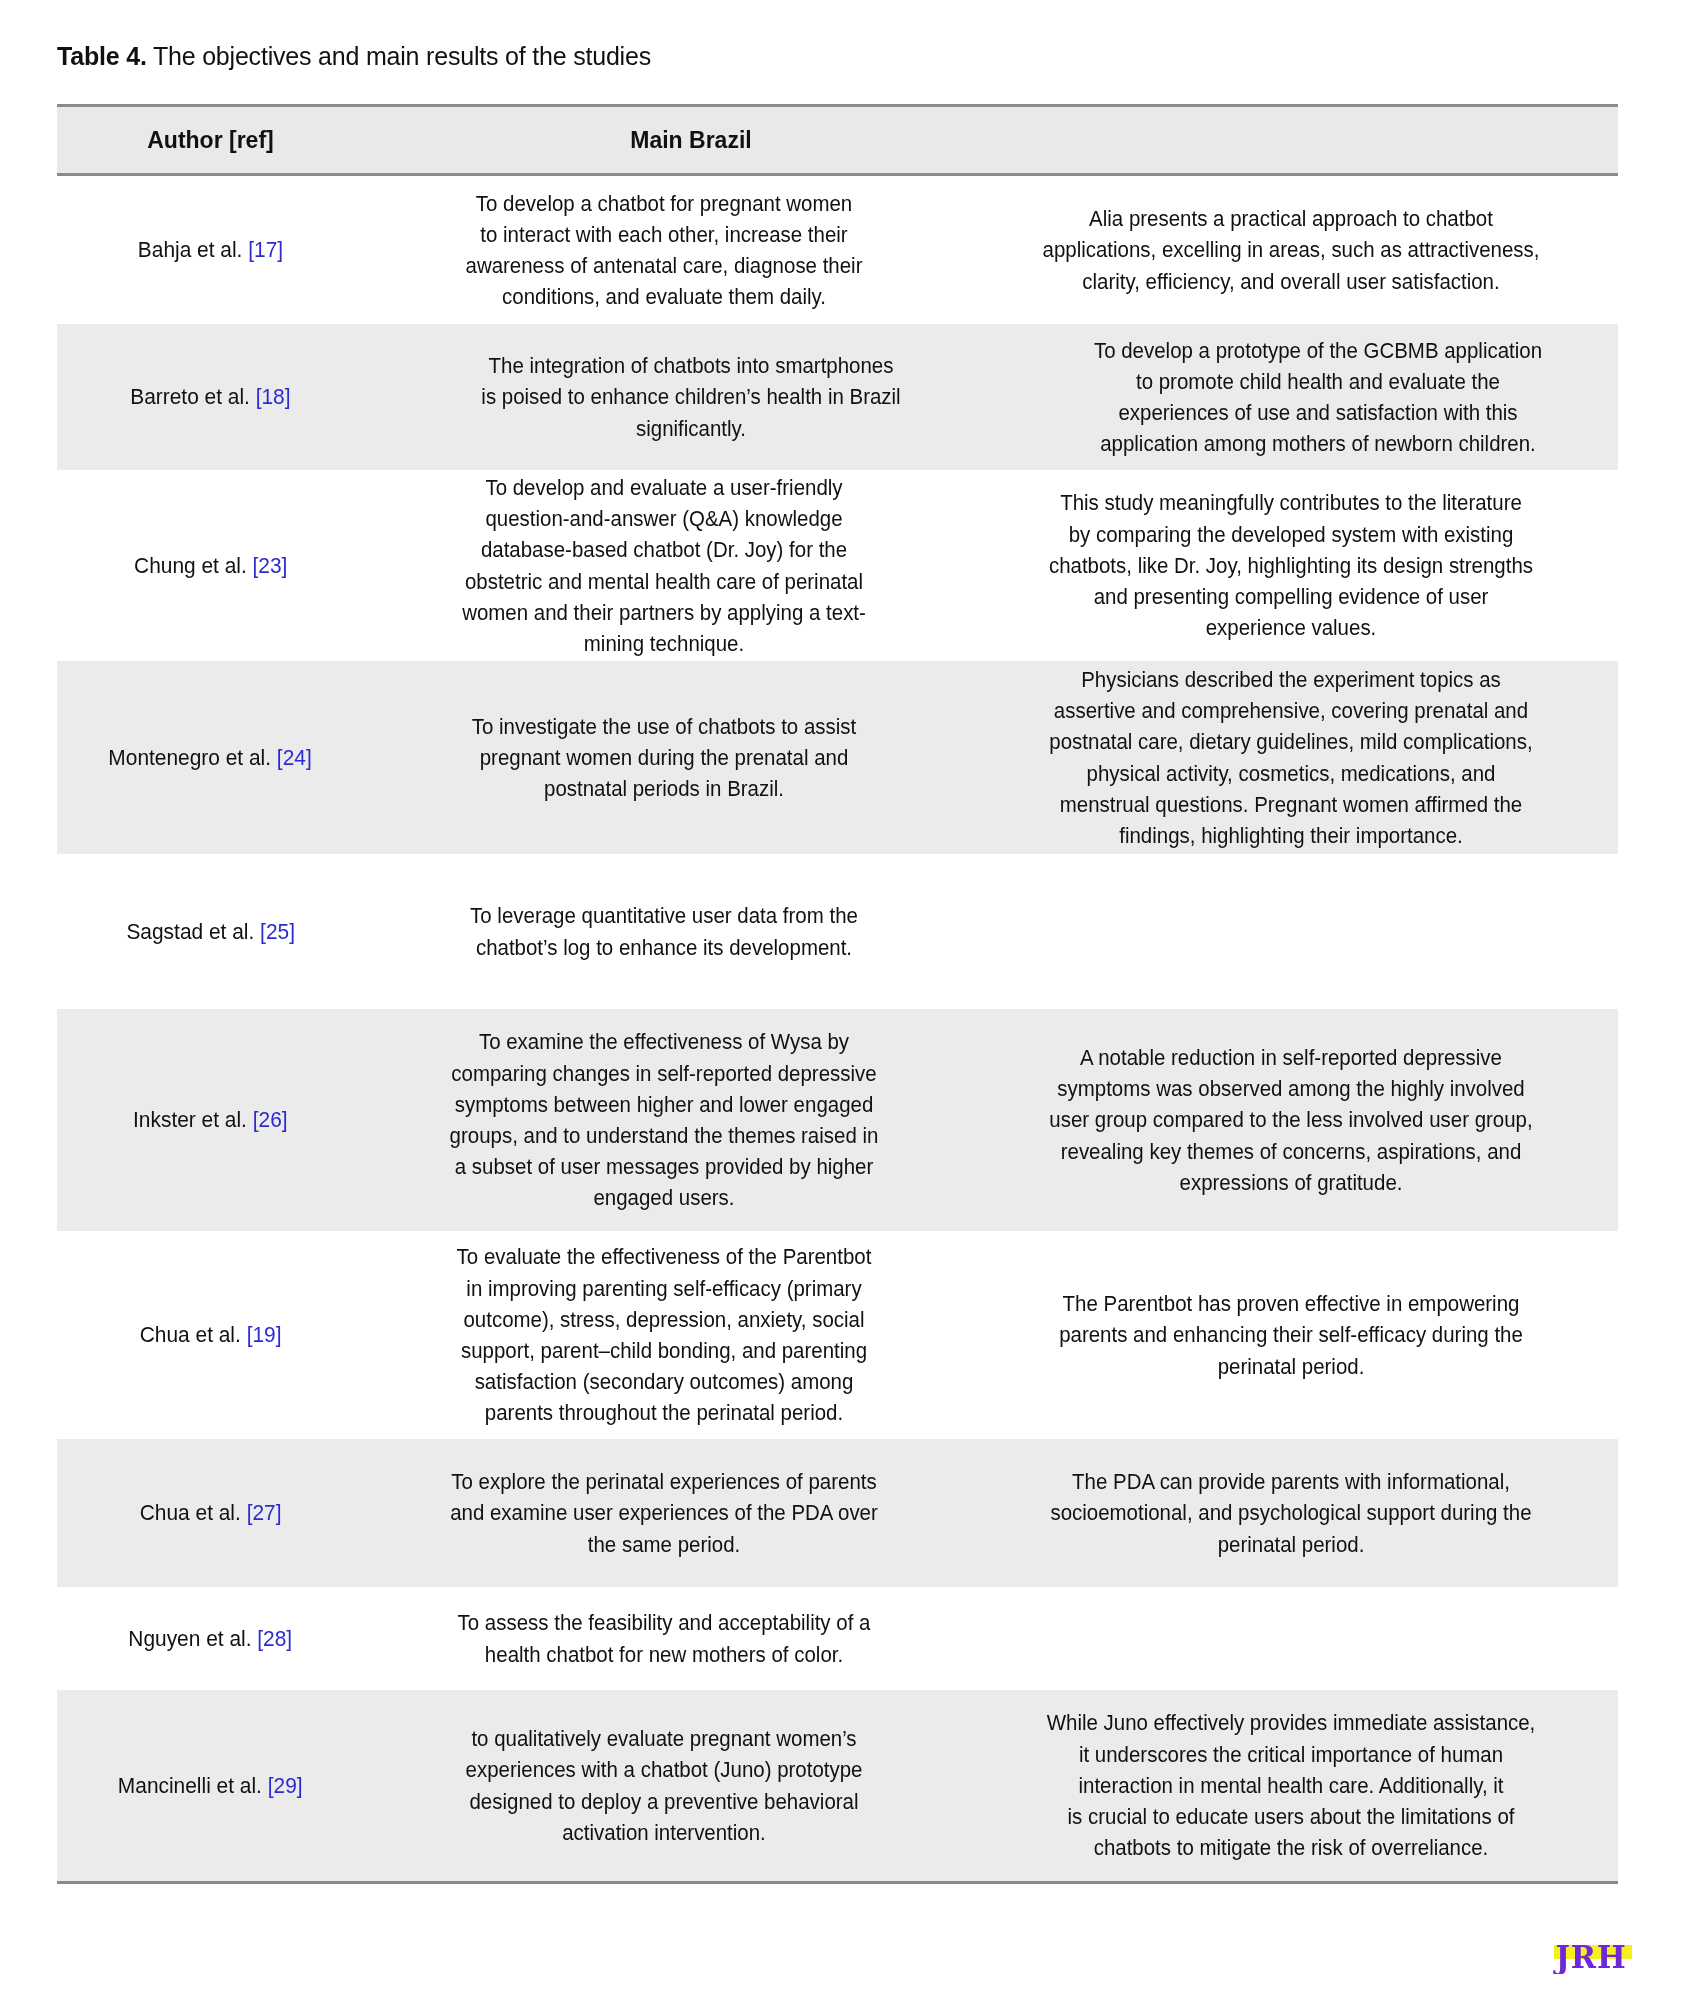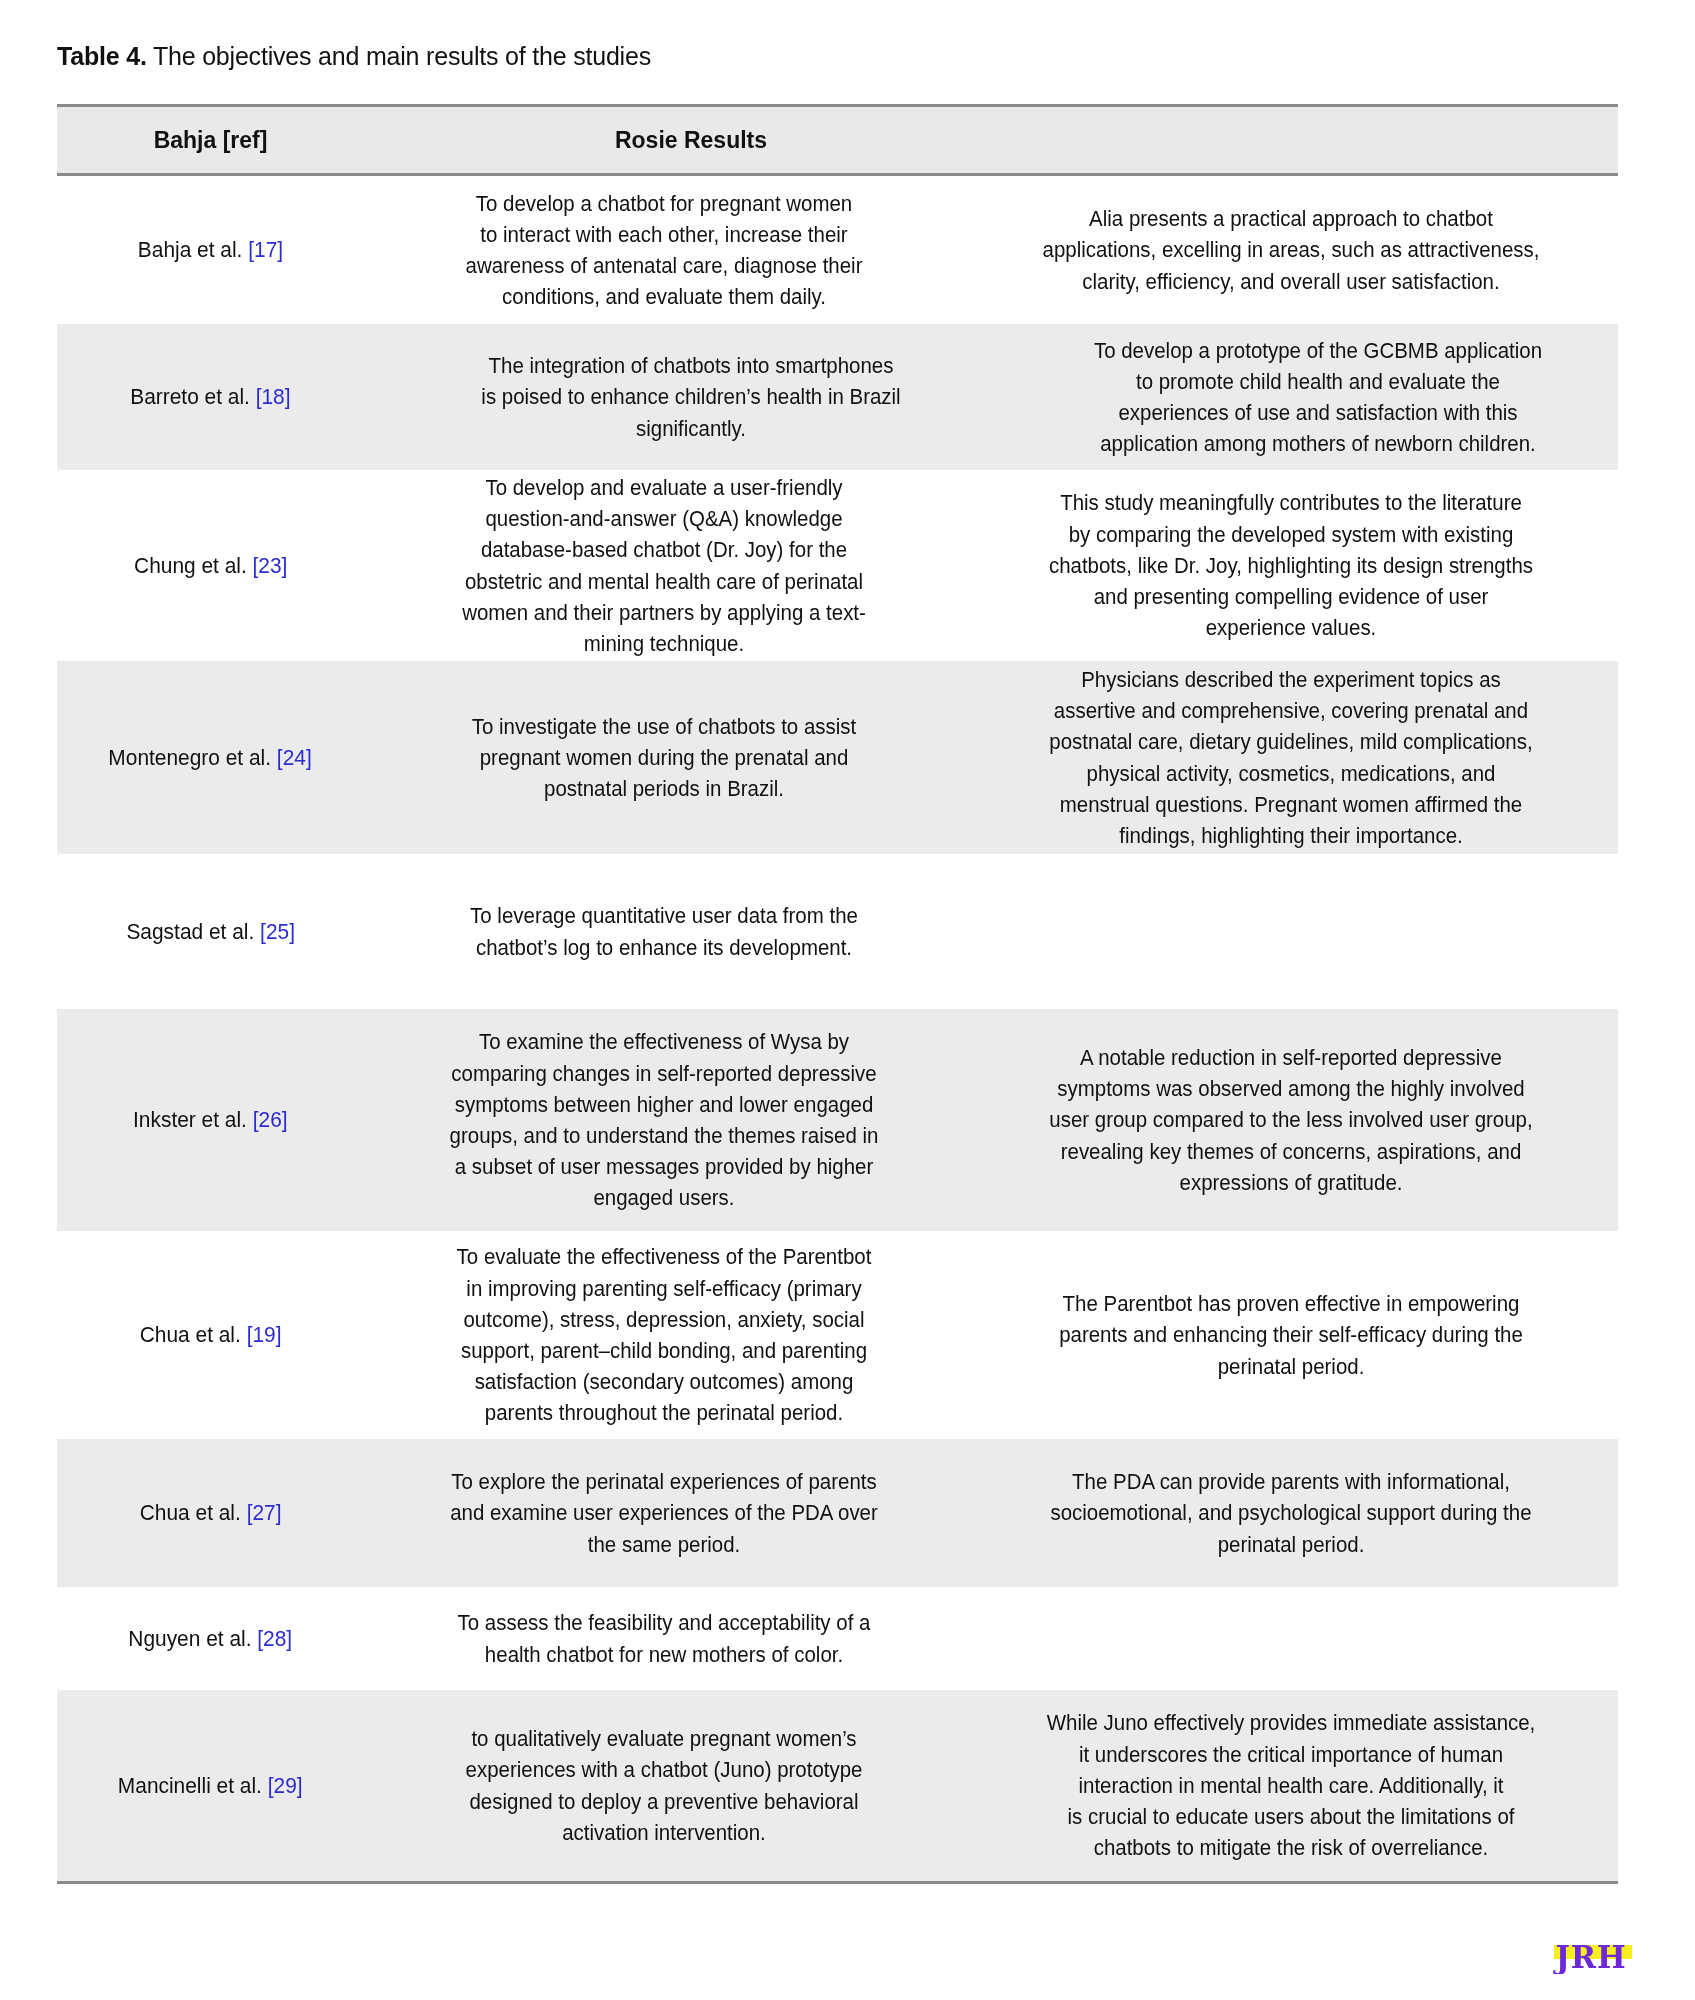--- a/index.html
+++ b/index.html
@@ -46,22 +46,22 @@
 </style>
 </head>
 <body>
 
 <div class="caption">
   <span class="cap-label">Table 4.</span><span> The objectives and main results of the studies</span>
 </div>
 
 <div class="table">
   <div class="hdr">
-    <div class="cell c1">Bahja [ref]</div>
-    <div class="cell c3">Rosie Results</div>
+    <div class="cell c1">Author [ref]</div>
+    <div class="cell c3">Main Brazil</div>
   </div>
 
   <div id="rows">
       <div class="row" style="height: 148px;">
         <div class="cell c1 body-cell"><span class="author"><span>Bahja et al.</span> <span class="ref">[17]</span></span></div>
         <div class="cell c2 body-cell">
           <span class="line">To develop a chatbot for pregnant women</span>
           <span class="line">to interact with each other, increase their</span>
           <span class="line">awareness of antenatal care, diagnose their</span>
           <span class="line">conditions, and evaluate them daily.</span>

